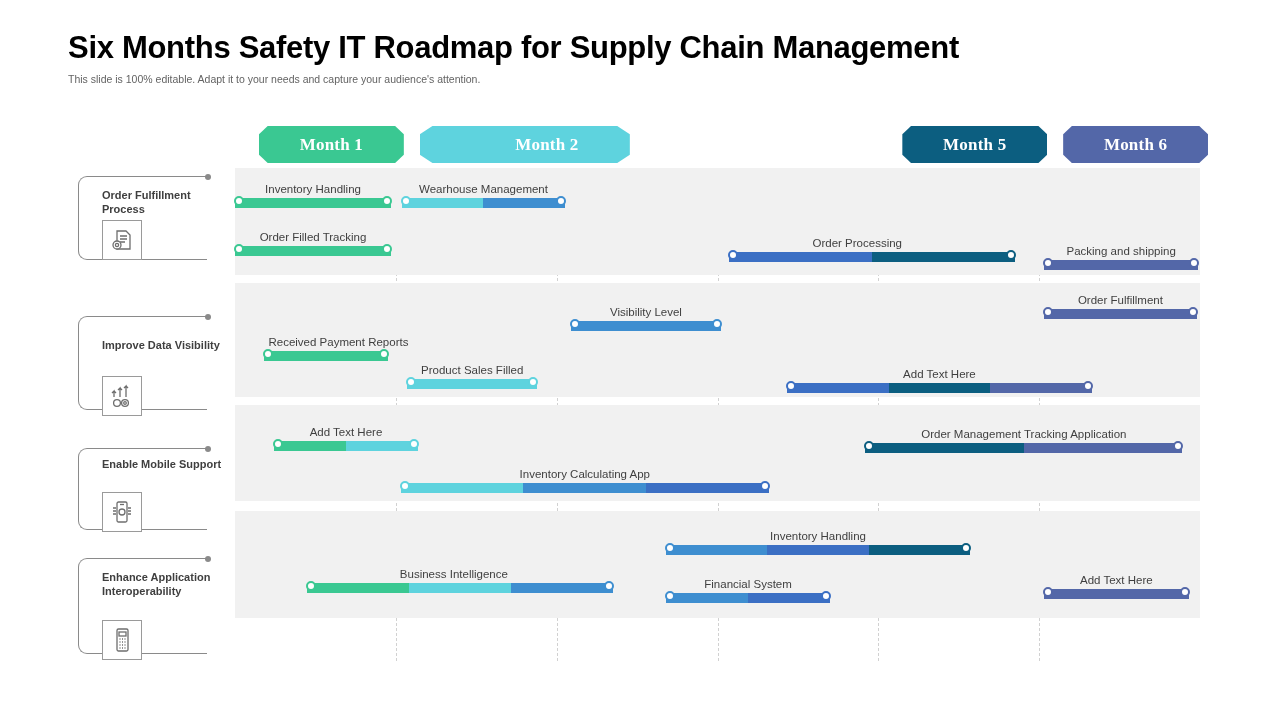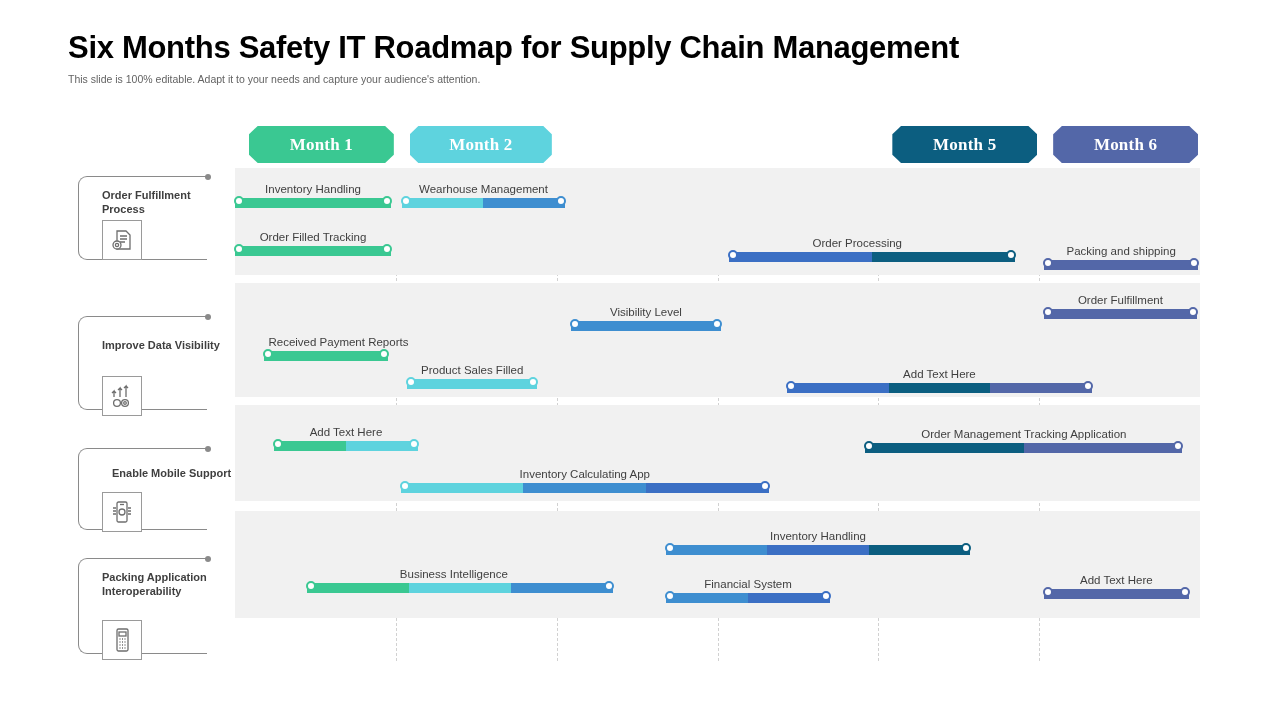--- a/index.html
+++ b/index.html
@@ -12,21 +12,21 @@
   #slide-title{
     position:absolute;left:68px;top:30px;width:1100px;
     font-size:31px;font-weight:bold;color:#000000;
     letter-spacing:-0.3px;white-space:nowrap;
   }
   #slide-subtitle{
     position:absolute;left:68px;top:73px;
     font-size:10.5px;color:#636363;white-space:nowrap;
   }
   
-  #months{position:absolute;left:241px;top:126px;width:965px;height:38px;text-align:center;}
+  #months{position:absolute;left:251px;top:126px;width:965px;height:38px;text-align:center;}
   .month-chip{
     position:absolute;top:0;height:37px;
     display:flex;align-items:center;justify-content:center;
     color:#ffffff;font-family:"Liberation Serif",serif;
     font-size:17px;font-weight:bold;letter-spacing:.2px;
     -webkit-clip-path:polygon(0 22%,6% 0,94% 0,100% 22%,100% 78%,94% 100%,6% 100%,0 78%);
     clip-path:polygon(0 22%,6% 0,94% 0,100% 22%,100% 78%,94% 100%,6% 100%,0 78%);
   }
   
   #chart{position:absolute;left:235px;top:168px;width:965px;height:493px;}
@@ -69,21 +69,21 @@
 </head>
 <body>
 
 <div id="slide-title">Six Months Safety IT Roadmap for Supply Chain Management</div>
 <div id="slide-subtitle">This slide is 100% editable. Adapt it to your needs and capture your audience's attention.</div>
 
 <div id="months">
     <div class="month-chip" style="left: 8px; width: 144.833px; background: rgb(58, 200, 146);">
       <span>Month 1</span>
     </div>
-    <div class="month-chip" style="left: 168.833px; width: 142px; background: rgb(94, 211, 222);">
+    <div class="month-chip" style="left: 168.833px; width: 166px; background: rgb(94, 211, 222); padding-left: 44px;">
       <span>Month 2</span>
     </div>
     <div class="month-chip" style="left: 651.333px; width: 144.833px; background: rgb(12, 94, 128);">
       <span>Month 5</span>
     </div>
     <div class="month-chip" style="left: 812.167px; width: 144.833px; background: rgb(83, 103, 168);">
       <span>Month 6</span>
     </div>
   </div>
 
@@ -115,35 +115,35 @@
           <circle cx="8" cy="20" r="3.4" fill="none" stroke="#6e6e6e" stroke-width="1.3"></circle>
           <circle cx="16" cy="20" r="3.4" fill="none" stroke="#6e6e6e" stroke-width="1.3"></circle>
           <circle cx="16" cy="20" r="1.3" fill="none" stroke="#6e6e6e" stroke-width="1.3"></circle>
         </svg>
       </div>
     </div>
     <div class="side-item">
       <div class="bracket" style="top: 280px; height: 80px;">
         <div class="bracket-dot"></div>
       </div>
-      <div class="side-label" style="top: 298px; margin-left: 10px;">Enable Mobile Support</div>
+      <div class="side-label" style="top: 289px;">Enable Mobile Support</div>
       <div class="side-icon" style="top: 324px;">
         <svg width="26" height="26" viewBox="0 0 26 26">
           <rect x="8" y="3" width="10" height="20" rx="1.5" fill="none" stroke="#6e6e6e" stroke-width="1.3"></rect>
           <path fill="none" stroke="#6e6e6e" stroke-width="1.3" d="M11 5.5h4"></path>
           <circle cx="13" cy="13" r="3" fill="none" stroke="#6e6e6e" stroke-width="1.3"></circle>
           <path fill="none" stroke="#6e6e6e" stroke-width="1.3" d="M4 9h3M4 12h3M4 15h3M19 9h3M19 12h3M19 15h3"></path>
         </svg>
       </div>
     </div>
     <div class="side-item">
       <div class="bracket" style="top: 390px; height: 94px;">
         <div class="bracket-dot"></div>
       </div>
-      <div class="side-label" style="top: 402px;">Packing Application Interoperability</div>
+      <div class="side-label" style="top: 402px;">Enhance Application Interoperability</div>
       <div class="side-icon" style="top: 452px;">
         <svg width="26" height="26" viewBox="0 0 26 26">
           <rect x="8" y="2" width="11" height="22" rx="1.5" fill="none" stroke="#6e6e6e" stroke-width="1.3"></rect>
           <rect x="10" y="5" width="7" height="4" fill="none" stroke="#6e6e6e" stroke-width="1.3"></rect>
           <path fill="none" stroke="#6e6e6e" stroke-width="1.3" d="M10.5 12h1M13 12h1M15.5 12h1M10.5 15h1M13 15h1M15.5 15h1M10.5 18h1M13 18h1M15.5 18h1M10.5 21h1M13 21h1M15.5 21h1"></path>
         </svg>
       </div>
     </div>
   </div>
 

